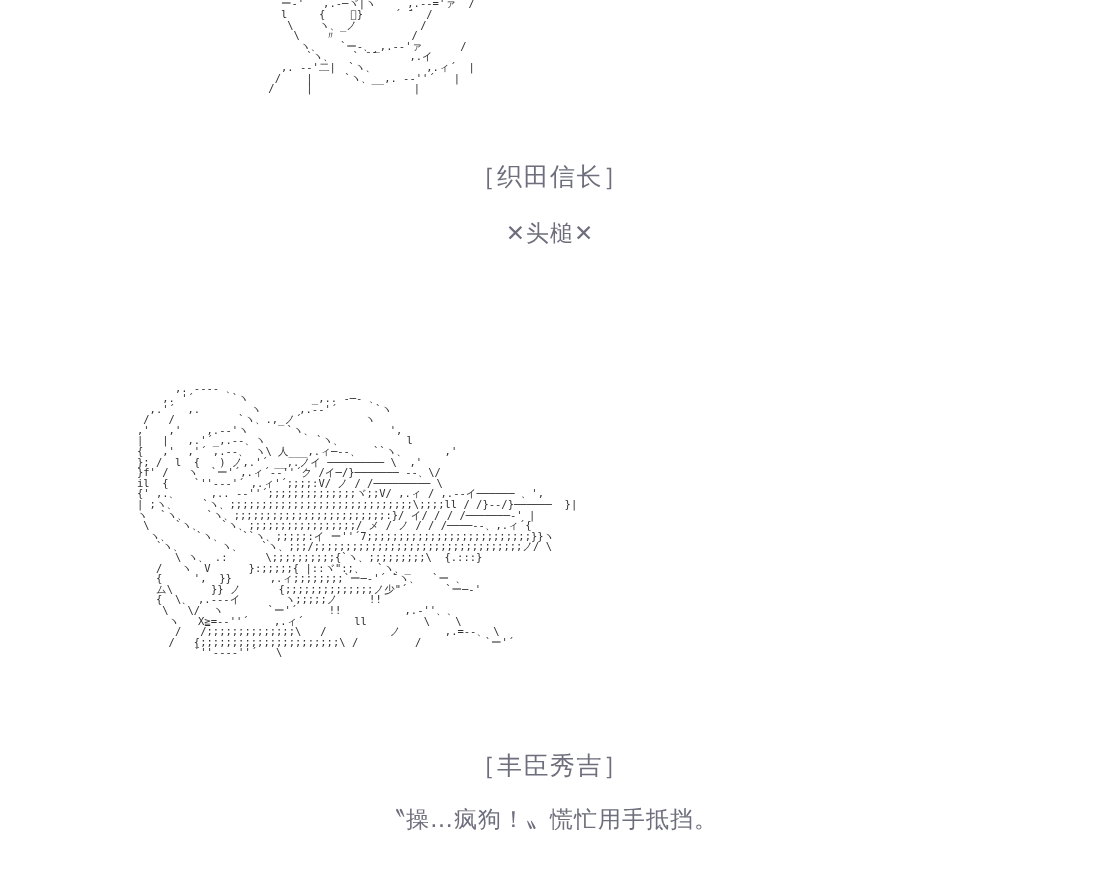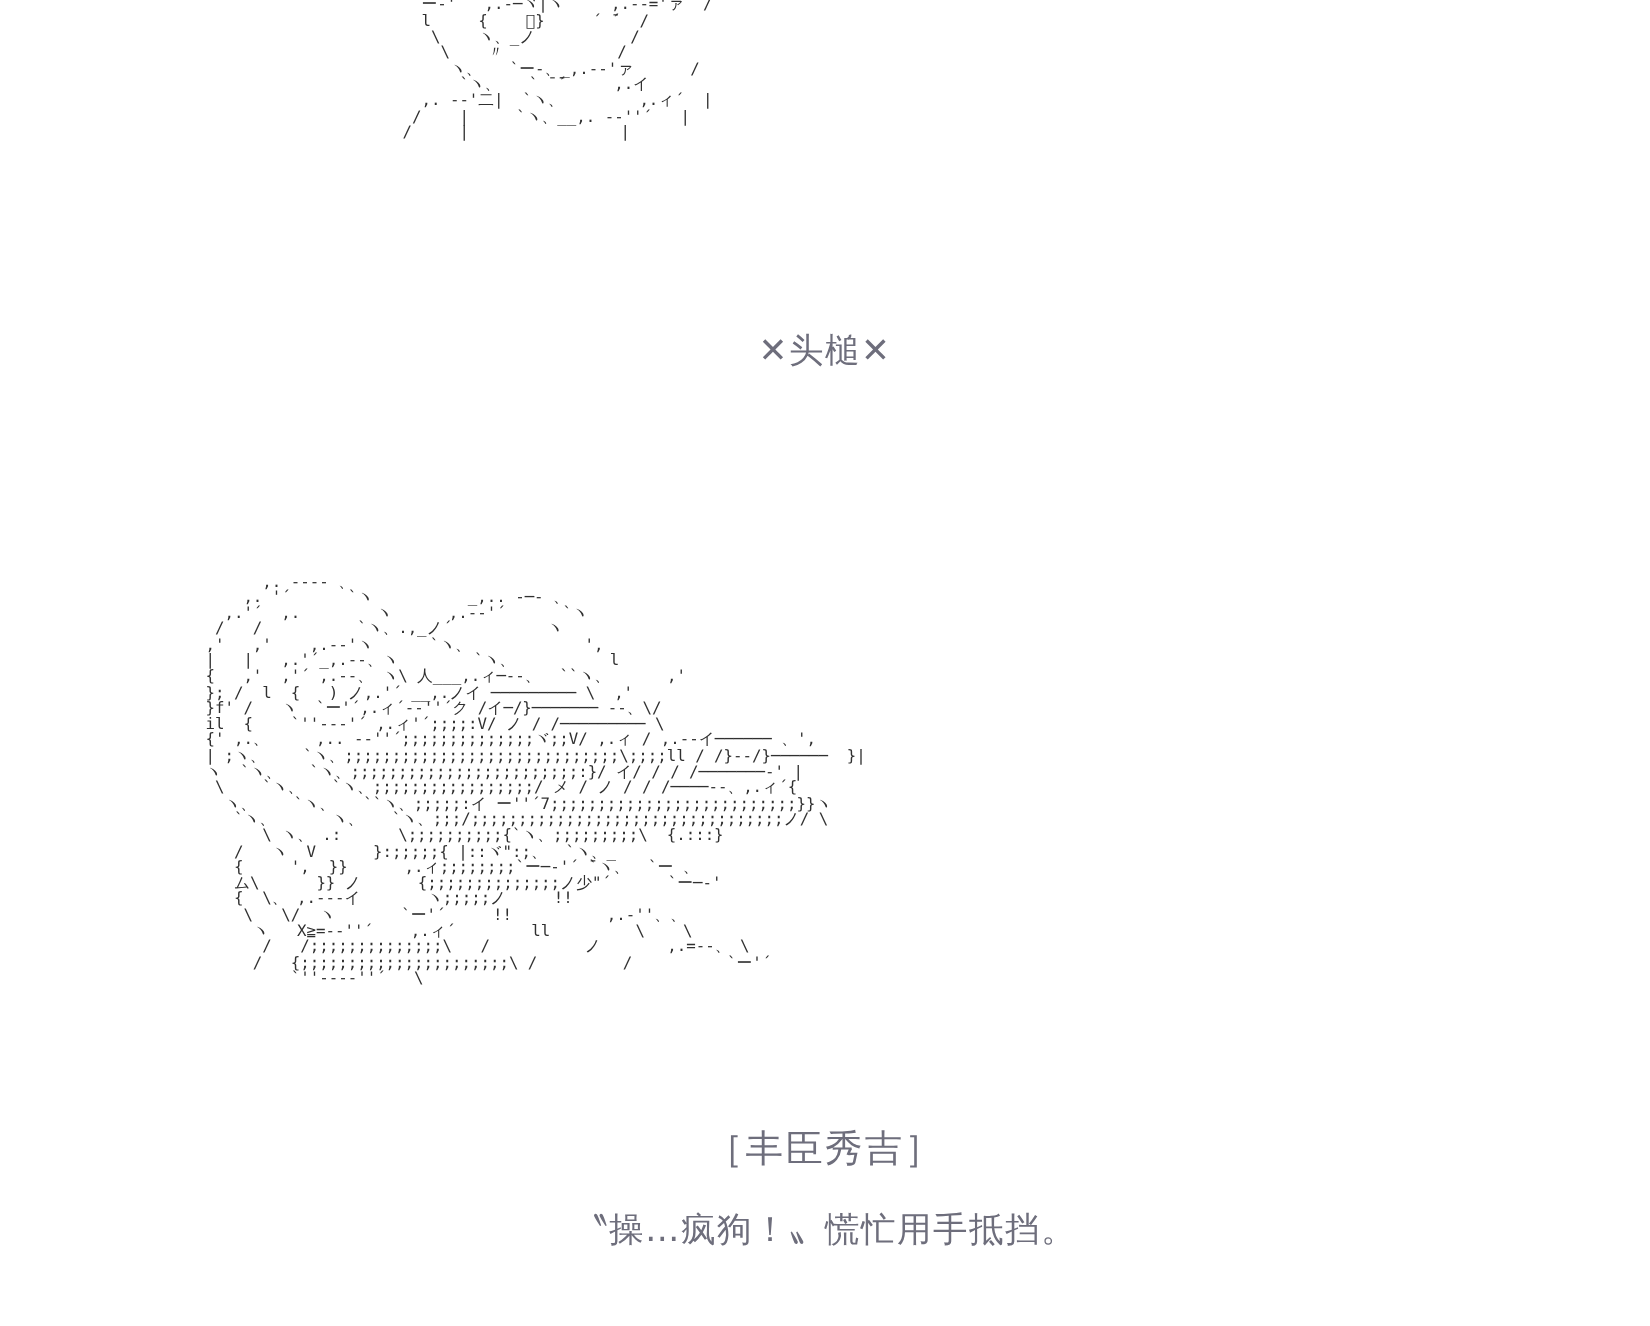--- a/index.html
+++ b/index.html
@@ -93,20 +93,21 @@
   `ー‐'´  ,.-─ヾ|ヽ     ,.-‐='ァ  /
    l     {    ゙}     ´ ̄´  /
     \    ヽ、_ノ          /
      \    〃            /
       ヽ、   `ー-、_,.-‐'ァ      /
        `ヽ、   ` ̄ ̄´     ,.イ
    ,. -‐'二|  `ヽ、        ,.ィ´  |
   /    |     `ヽ、__,. -‐''´   |
  /     |                |</pre>
 
+  <div class="caption name-line" id="oda-name">［织田信长］</div>
 
   <div class="caption speech-line" id="oda-speech">✕头槌✕</div>
 
   <pre class="aa-block" id="aa-hideyoshi">         ,. -‐‐- 、
        ,. '´      `ヽ          _,.. -─- 、
      ,.'´  ,.        ヽ      ,.-‐'´      `ヽ
     /   /          `ヽ、.,_ノ´          ヽ
    ,'   ,'    ,.-‐'ヽ      `ヽ、            ',
    |   |   ,.'´_,.-‐、ヽ        `ヽ、          l
    {   ,'  ,'´ ,.-‐、 ヽ\ 人___,.ィ─‐-、  ``ヽ、      ,'

